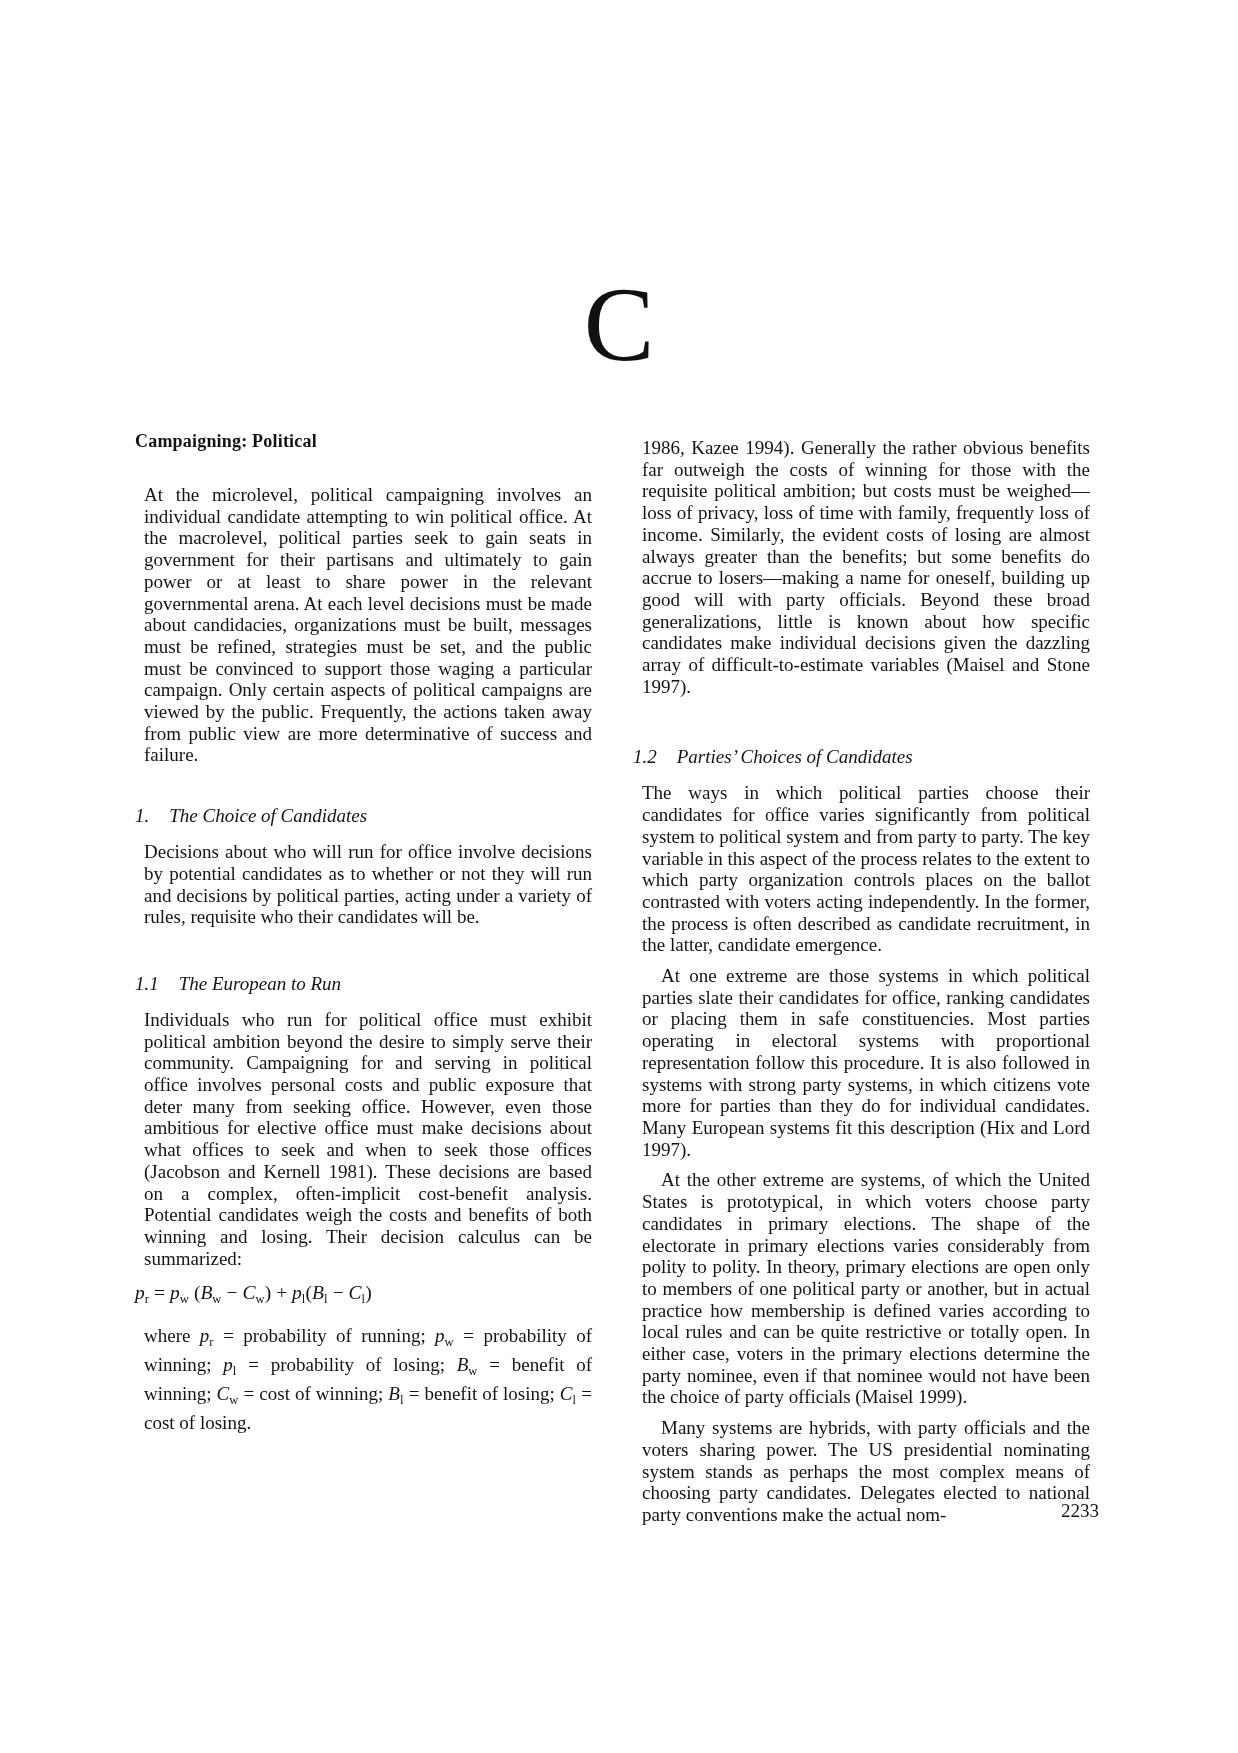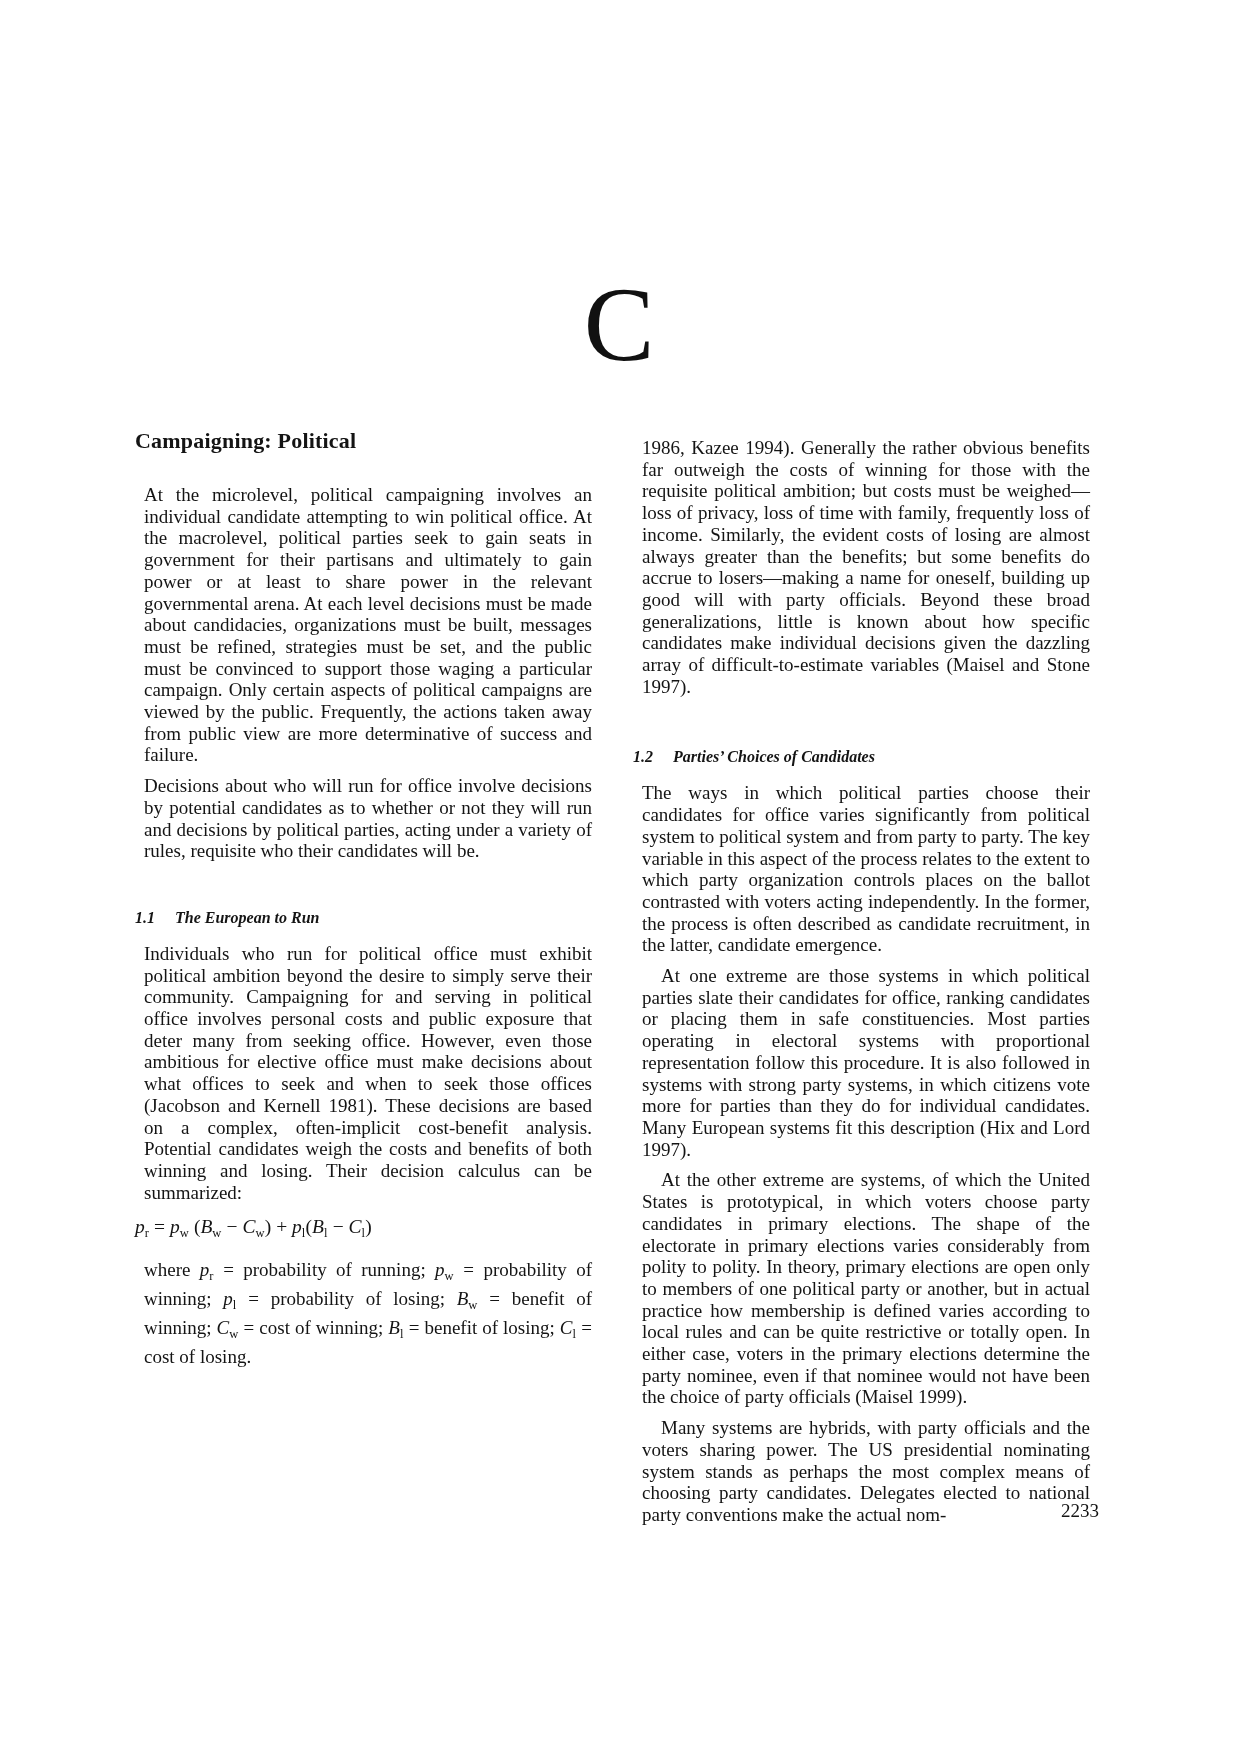--- a/index.html
+++ b/index.html
@@ -27,37 +27,37 @@
   .col {
     position: absolute;
     width: 466px;
     font-size: 19px;
     line-height: 21.7px;
     text-align: justify;
   }
   .col-left  { left: 135px; top: 425px; }
   .col-right { left: 633px; top: 428px; }
   .article-title {
-    font-size: 22px;
+    font-size: 18px;
     line-height: 32px;
     font-weight: 700;
     text-align: left;
     margin-bottom: 27px;
     letter-spacing: 0.2px;
   }
   p.body-para { margin: 9px; }
   p.indent { text-indent: 19px; }
   .sec-heading {
     font-style: italic;
-    font-size: 16px;
+    font-size: 19px;
     line-height: 23px;
     text-align: left;
     margin-top: 38px;
     margin-bottom: 14px;
-    font-weight: 700;
+    font-weight: 400;
   }
   .sec-heading.tight-top { margin-top: 44px; }
   .sec-num { display: inline-block; margin-right: 20px; font-style: italic; }
   .formula {
     text-align: left;
     margin: 12px 0 14px 0;
     font-size: 19.5px;
     line-height: 24px;
   }
   .seg-norm { font-style: normal; }
@@ -84,20 +84,23 @@
 <div class="page">
 
   <div class="section-letter">C</div>
 
   <div class="col col-left">
 
     <h1 class="article-title">Campaigning: Political</h1>
 
     <p class="body-para">At the microlevel, political campaigning involves an individual candidate attempting to win political office. At the macrolevel, political parties seek to gain seats in government for their partisans and ultimately to gain power or at least to share power in the relevant governmental arena. At each level decisions must be made about candidacies, organizations must be built, messages must be refined, strategies must be set, and the public must be convinced to support those waging a particular campaign. Only certain aspects of political campaigns are viewed by the public. Frequently, the actions taken away from public view are more determinative of success and failure.</p>
 
+    <h2 class="sec-heading">
+      <span class="sec-num">1.</span><span>The Choice of Candidates</span>
+    </h2>
 
     <p class="body-para">Decisions about who will run for office involve decisions by potential candidates as to whether or not they will run and decisions by political parties, acting under a variety of rules, requisite who their candidates will be.</p>
 
     <h2 class="sec-heading tight-top">
       <span class="sec-num">1.1</span><span>The European to Run</span>
     </h2>
 
     <p class="body-para">Individuals who run for political office must exhibit political ambition beyond the desire to simply serve their community. Campaigning for and serving in political office involves personal costs and public exposure that deter many from seeking office. However, even those ambitious for elective office must make decisions about what offices to seek and when to seek those offices (Jacobson and Kernell 1981). These decisions are based on a complex, often-implicit cost-benefit analysis. Potential candidates weigh the costs and benefits of both winning and losing. Their decision calculus can be summarized:</p>
 
     <div class="formula"><span class="seg-var">p</span><span class="seg-sub">r</span><span class="seg-norm"> = </span><span class="seg-var">p</span><span class="seg-sub">w</span><span class="seg-norm"> (</span><span class="seg-var">B</span><span class="seg-sub">w</span><span class="seg-norm"> − </span><span class="seg-var">C</span><span class="seg-sub">w</span><span class="seg-norm">) + </span><span class="seg-var">p</span><span class="seg-sub">l</span><span class="seg-norm">(</span><span class="seg-var">B</span><span class="seg-sub">l</span><span class="seg-norm"> − </span><span class="seg-var">C</span><span class="seg-sub">l</span><span class="seg-norm">)</span></div>

